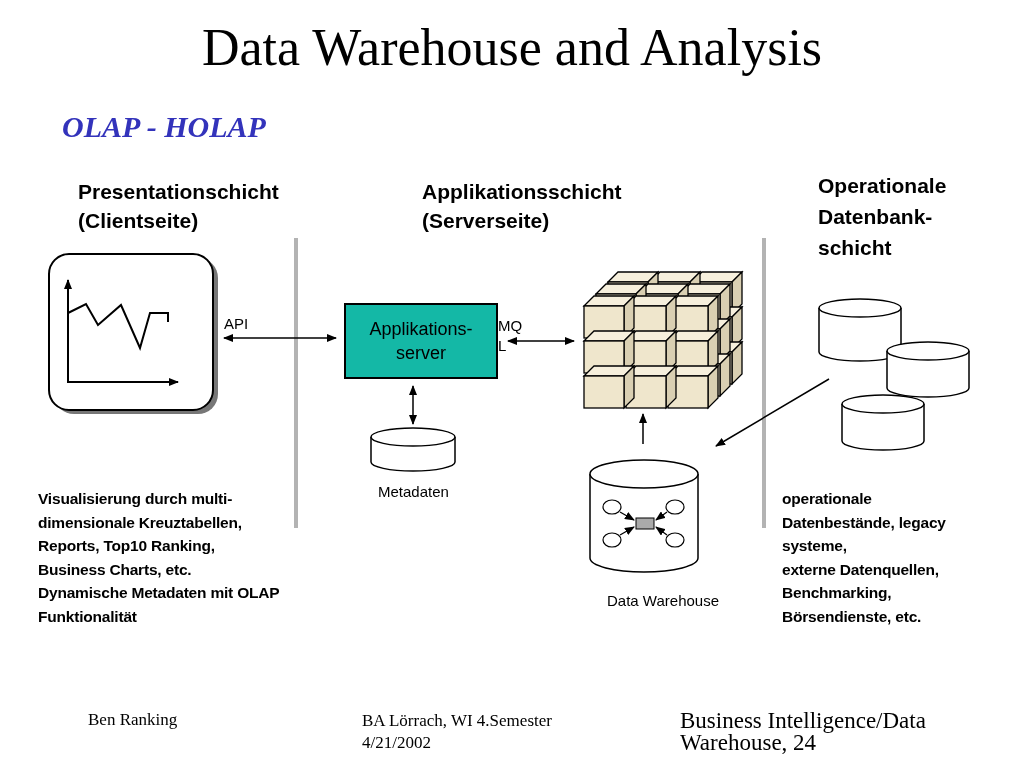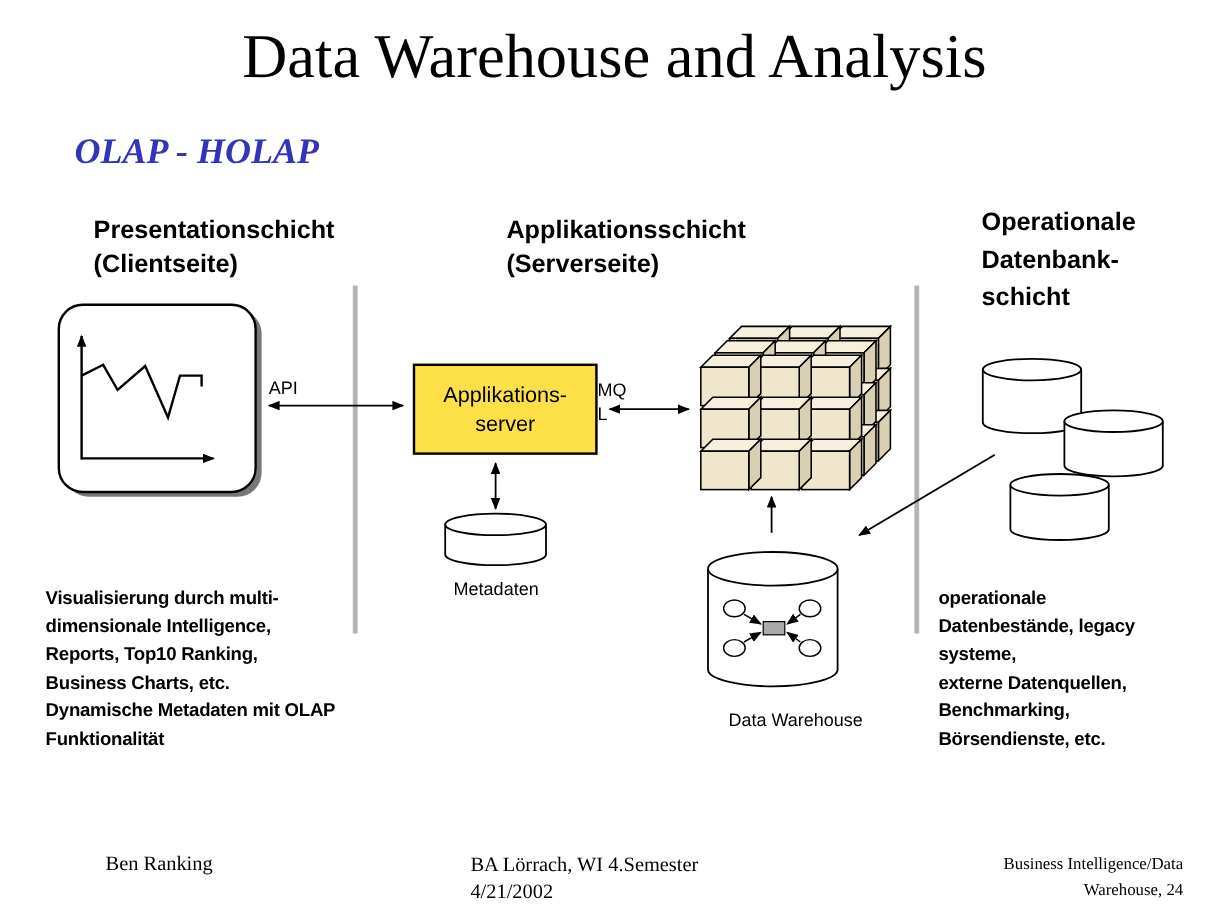--- a/index.html
+++ b/index.html
@@ -16,24 +16,24 @@
   .desc { font-size: 15.5px; font-weight: bold; color: #000; line-height: 23.5px; letter-spacing: -0.2px; }
   #desc-client { left: 38px; top: 487px; width: 260px; }
   #desc-db { left: 782px; top: 487px; width: 200px; }
   .label { font-size: 15px; color: #000; line-height: 1; }
   #lbl-api { left: 224px; top: 316px; text-align: center; }
   #lbl-mql { left: 498px; top: 316px; line-height: 20px; width: 30px; }
   #lbl-meta { left: 378px; top: 484px; }
   #lbl-dw { left: 583px; top: 593px; margin-left: 24px; }
   #app-server { left: 344px; top: 303px; width: 154px; height: 76px; border: 2px solid #000; box-sizing: border-box;
                 display: flex; align-items: center; justify-content: center; text-align: center;
-                font-size: 18px; line-height: 24px; background: #fde047; }
+                font-size: 18px; line-height: 24px; background: #14b8a6; }
   #footer-author { left: 88px; top: 710px; font-size: 17px; }
-  #footer-center { left: 362px; top: 710px; font-size: 17px; line-height: 22px; margin-left: 30px; }
-  #footer-right { left: 736px; top: 710px; width: 250px; text-align: right; font-size: 14px; line-height: 22px; }
+  #footer-center { left: 362px; top: 710px; font-size: 17px; line-height: 22px; }
+  #footer-right { left: 680px; top: 710px; width: 250px; text-align: left; font-size: 23px; line-height: 22px; }
   svg.diagram { position: absolute; left: 0; top: 0; width: 1024px; height: 768px; }
 </style>
 </head>
 <body>
 
 <svg class="diagram" viewBox="0 0 1024 768">
   <defs>
     <marker id="ah" markerWidth="10" markerHeight="8" refX="9" refY="4" orient="auto" markerUnits="userSpaceOnUse">
       <path d="M0,0 L10,4 L0,8 Z" fill="#000"></path>
     </marker>
@@ -261,21 +261,21 @@
 <div id="lbl-api" class="abs sans label">API</div>
 <div id="lbl-mql" class="abs sans label">
   <div>MQ</div>
   <div>L</div>
 </div>
 <div id="lbl-meta" class="abs sans label">Metadaten</div>
 <div id="lbl-dw" class="abs sans label">Data Warehouse</div>
 
 <div id="desc-client" class="abs sans desc">
   <div>Visualisierung durch multi-</div>
-  <div>dimensionale Intelligence,</div>
+  <div>dimensionale Kreuztabellen,</div>
   <div>Reports, Top10 Ranking,</div>
   <div>Business Charts, etc.</div>
   <div>Dynamische Metadaten mit OLAP</div>
   <div>Funktionalität</div>
 </div>
 
 <div id="desc-db" class="abs sans desc">
   <div>operationale</div>
   <div>Datenbestände, legacy</div>
   <div>systeme,</div>

